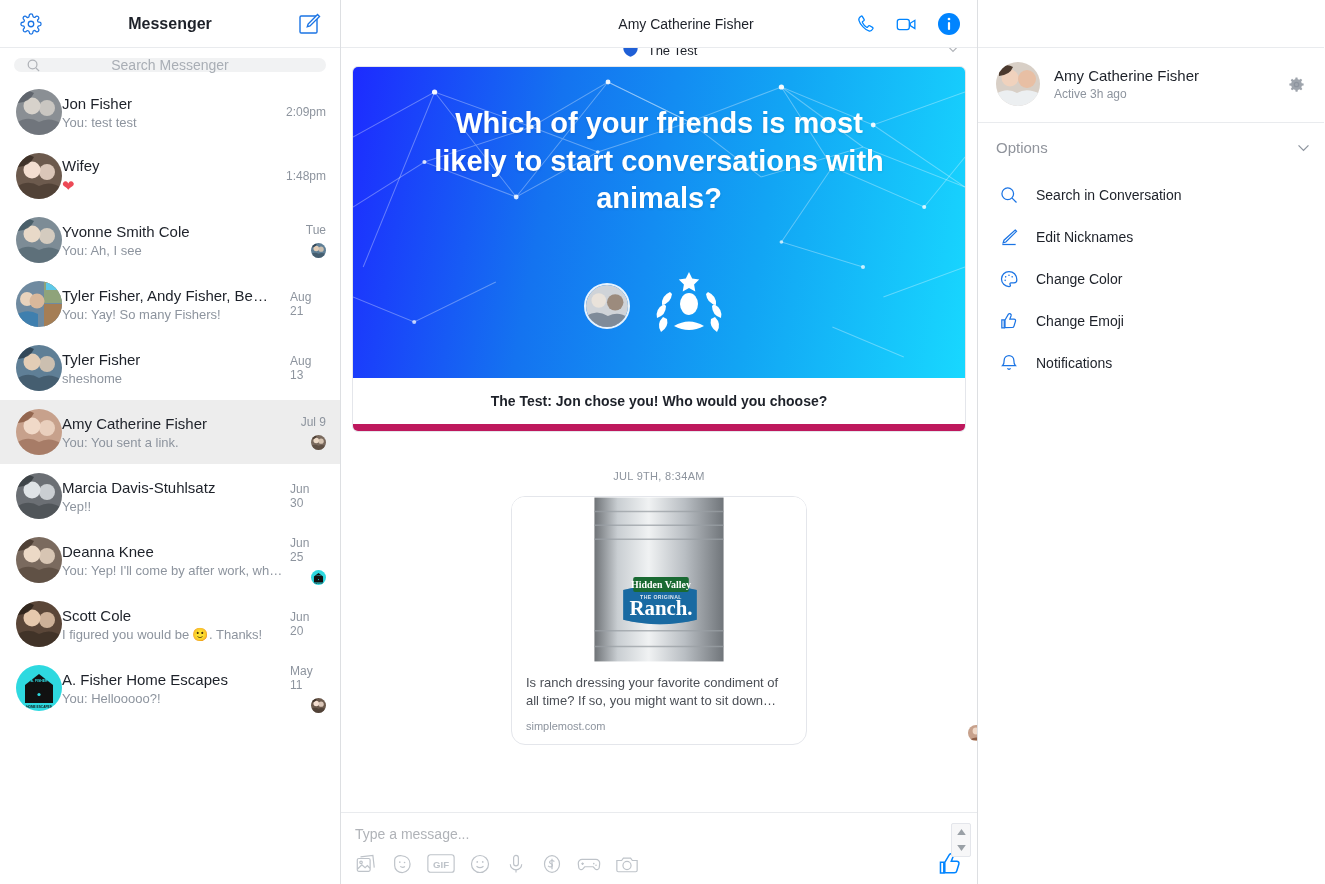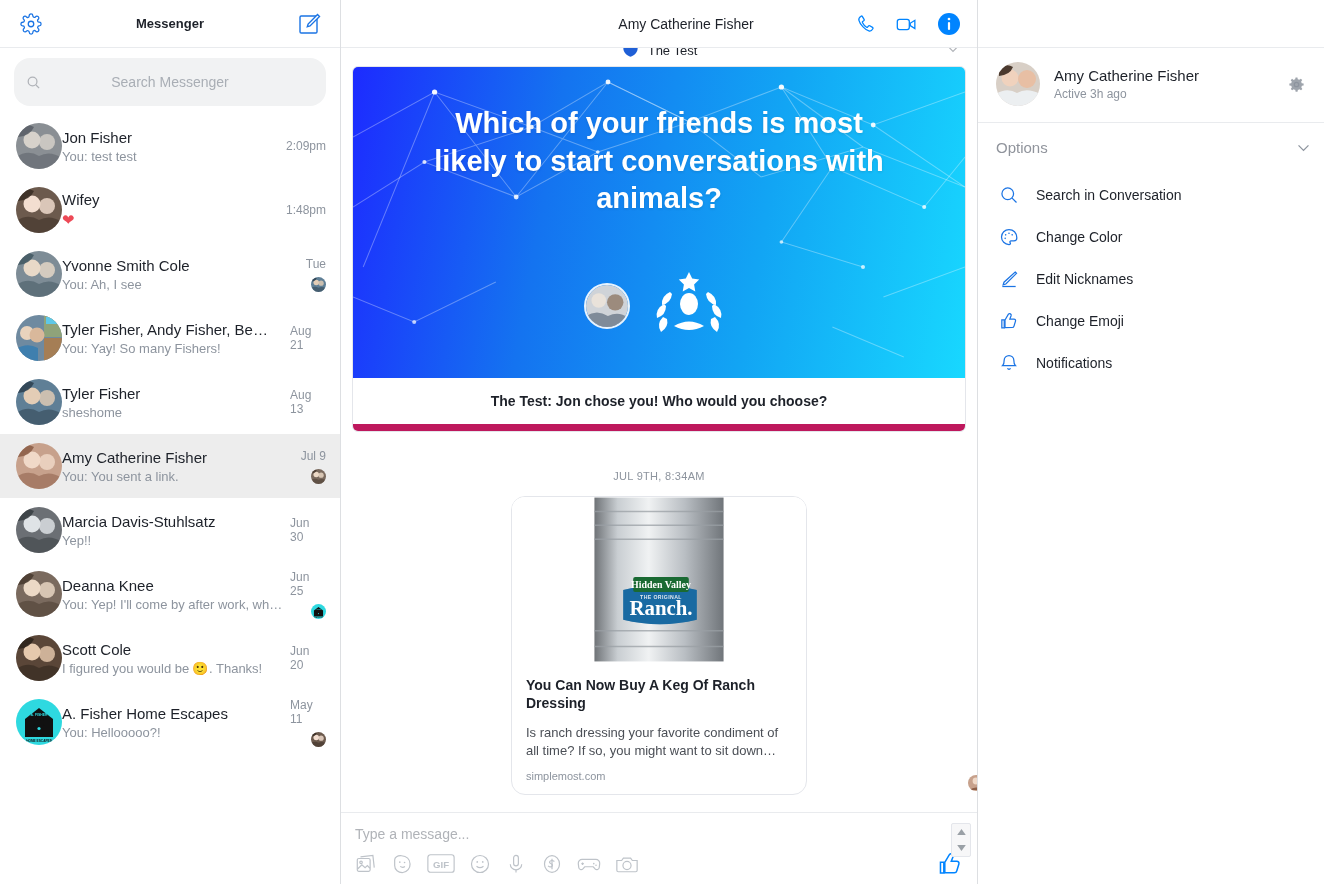--- a/index.html
+++ b/index.html
@@ -9,25 +9,25 @@
     background: #fff; overflow: hidden;
     -webkit-font-smoothing: antialiased;
   }
   .app { display: flex; width: 1325px; height: 884px; }
 
   
   .sidebar { width: 341px; height: 884px; background: #fff;
              border-right: 1px solid #dddfe2; display: flex; flex-direction: column; }
   .sb-header { height: 48px; display: flex; align-items: center;
                padding: 0 18px; border-bottom: 1px solid #e9ebee; flex: 0 0 48px; }
-  .sb-title { flex: 1; text-align: center; font-size: 13px; font-weight: bold; color: #1d2129; }
+  .sb-title { flex: 1; text-align: center; font-size: 16px; font-weight: bold; color: #1d2129; }
   .gear-btn, .compose-btn { width: 26px; height: 26px; display: flex;
               align-items: center; justify-content: center; cursor: pointer; }
   .search-wrap { padding: 10px 14px 8px 14px; }
-  .search-box { height: 48px; background: #f1f2f3; border-radius: 16px;
+  .search-box { height: 14px; background: #f1f2f3; border-radius: 16px;
                 display: flex; align-items: center; position: relative; }
   .search-icon { position: absolute; left: 12px; display: flex; }
   .search-input { flex: 1; border: none; background: transparent; outline: none;
                   text-align: center; font-size: 14px; color: #8d949e;
                   font-family: "Liberation Sans", sans-serif; }
   .search-input::placeholder { color: #a9aeb5; }
 
   .convo-list { flex: 1; overflow: hidden; }
   .convo { display: flex; align-items: center; padding: 9px 14px 9px 16px;
            cursor: pointer; height: 64px; }
@@ -543,21 +543,20 @@
                   <path d="M83 150 H213"></path>
               </g>
               <path d="M112 93 q36 -9 74 0 l0 30 q-37 9 -74 0z" fill="#1c6fa8"></path>
               <path d="M112 93 q36 -9 74 0 l0 30 q-37 9 -74 0z" fill="#16659c" opacity=".5"></path>
               <rect x="122" y="80" width="56" height="15" rx="2" fill="#1a6a33"></rect>
               <text x="150" y="91.5" font-size="10" font-family="Liberation Serif, serif" font-weight="bold" fill="#fff" text-anchor="middle">Hidden Valley</text>
               <text x="150" y="102" font-size="5.2" font-family="Liberation Sans, sans-serif" font-weight="bold" fill="#dfe7ee" text-anchor="middle" letter-spacing=".4">THE ORIGINAL</text>
               <text x="150" y="118" font-size="21" font-family="Liberation Serif, serif" font-weight="bold" fill="#fff" text-anchor="middle">Ranch.</text>
             </svg>
           </div>
-          <div class="link-title">You Can Now Buy A Keg Of Ranch Dressing</div>
           <div class="link-desc">Is ranch dressing your favorite condiment of all time? If so, you might want to sit down…</div>
           <div class="link-src">simplemost.com</div>
         </div>
         <div class="link-seen">
           <svg class="ph" viewBox="0 0 16 16">
             <rect width="16" height="16" fill="#c7a18c"></rect>
               <circle cx="8" cy="6" r="3.4" fill="#f0d9c8"></circle>
             <path d="M1 15 q7 -5 14 0z" fill="#8d5f48"></path>
           </svg>
         </div>
@@ -684,41 +683,41 @@
             <svg width="20" height="20" viewBox="0 0 24 24" fill="none" stroke="#1b74e4" stroke-width="1.5">
       <circle cx="10.5" cy="10.5" r="7"></circle>
               <path d="M15.7 15.7l5.3 5.3"></path>
             </svg>
           </span>
      <span class="opt-label">Search in Conversation</span>
         </div>
         <div class="opt-item">
           <span class="opt-icon">
             <svg width="20" height="20" viewBox="0 0 24 24" fill="none" stroke="#1b74e4" stroke-width="1.5">
+      <path d="M19.4 3.6 L21 5.2 L8.2 18 L5 19 L6 15.8 Z"></path>
+              <path d="M4 21 H20"></path>
+            </svg>
+          </span>
+     <span class="opt-label">Edit Nicknames</span>
+        </div>
+        <div class="opt-item">
+          <span class="opt-icon">
+            <svg width="20" height="20" viewBox="0 0 24 24" fill="none" stroke="#1b74e4" stroke-width="1.5">
       <path d="M12 3 a9 9 0 1 0 0 18 c1.6 0 2.2-1.2 1.4-2.2 -.8-1 -.2-2.3 1.1-2.3 H18 a3.4 3.4 0 0 0 3.4-3.4 C21.4 7 17.2 3 12 3z"></path>
       <circle cx="8" cy="9.4" r=".95" fill="#1b74e4" stroke="none"></circle>
       <circle cx="12" cy="7.4" r=".95" fill="#1b74e4" stroke="none"></circle>
       <circle cx="15.8" cy="9.4" r=".95" fill="#1b74e4" stroke="none"></circle>
       <circle cx="7.4" cy="13.6" r=".95" fill="#1b74e4" stroke="none"></circle>
             </svg>
           </span>
      <span class="opt-label">Change Color</span>
         </div>
         <div class="opt-item">
           <span class="opt-icon">
             <svg width="20" height="20" viewBox="0 0 24 24" fill="none" stroke="#1b74e4" stroke-width="1.5">
-      <path d="M19.4 3.6 L21 5.2 L8.2 18 L5 19 L6 15.8 Z"></path>
-              <path d="M4 21 H20"></path>
-            </svg>
-          </span>
-     <span class="opt-label">Edit Nicknames</span>
-        </div>
-        <div class="opt-item">
-          <span class="opt-icon">
-            <svg width="20" height="20" viewBox="0 0 24 24" fill="none" stroke="#1b74e4" stroke-width="1.5">
       <path d="M3.4 10.6 h2.9 v9.6 H3.4z"></path>
       <path d="M7.2 10.8 L11.3 3.8 a1.9 1.9 0 0 1 3.2 1.9 L13 9.6 h5 a1.9 1.9 0 0 1 1.8 2.5 l-1.8 6 a2.3 2.3 0 0 1-2.2 1.7 H7.2 Z"></path>
             </svg>
           </span>
      <span class="opt-label">Change Emoji</span>
         </div>
         <div class="opt-item">
           <span class="opt-icon">
             <svg width="20" height="20" viewBox="0 0 24 24" fill="none" stroke="#1b74e4" stroke-width="1.5">
       <path d="M12 3 a5.8 5.8 0 0 0-5.8 5.8 c0 4.6-1.8 6.2-1.8 6.2 h15.2 s-1.8-1.6-1.8-6.2 A5.8 5.8 0 0 0 12 3z"></path>

